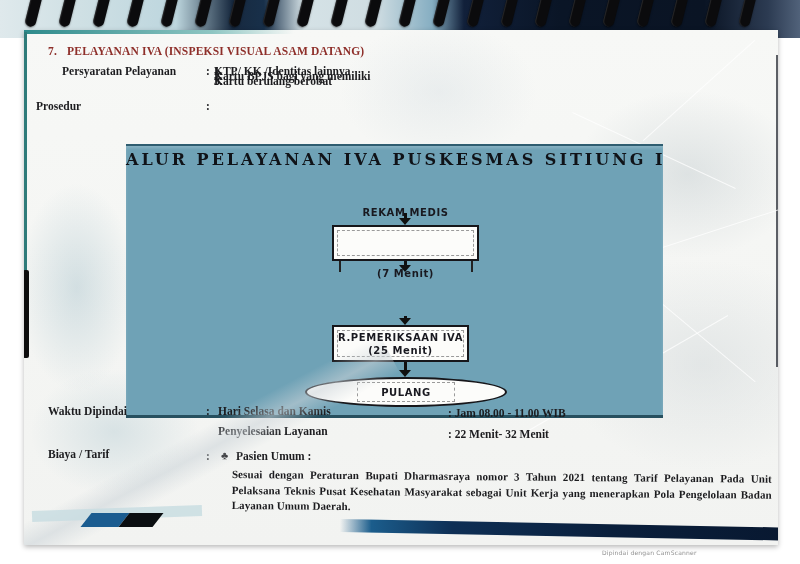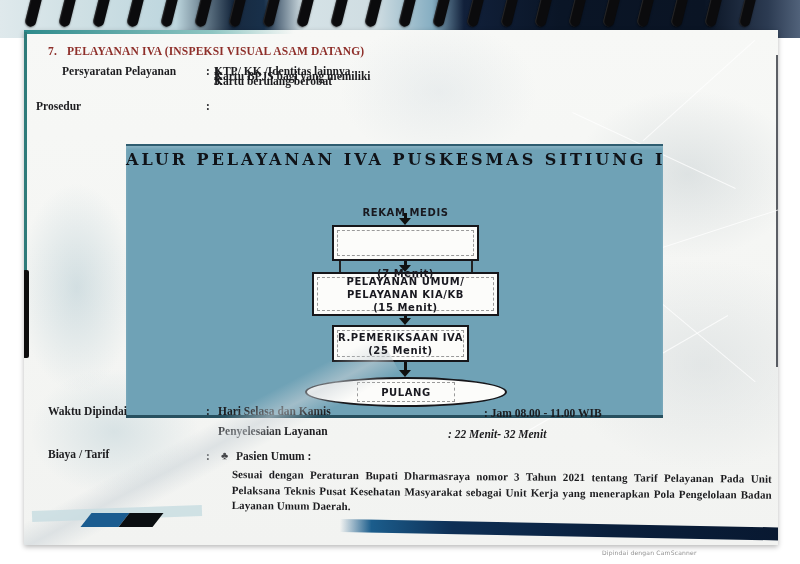--- a/index.html
+++ b/index.html
@@ -80,23 +80,23 @@
   .a1{left:273px;top:67px;height:12px;}
   .a2{left:273px;top:115px;height:11px;}
   .a3{left:273px;top:170px;height:9px;}
   .a4{left:273px;top:216px;height:15px;}
   .side-line{top:115px;width:2px;height:11px;background:#222;}
   .sl-l{left:213px;} .sl-r{left:345px;}
   
   .waktu-label{left:24px;top:375px;}
   .waktu-colon{left:182px;top:375px;}
   .waktu-v1{left:194px;top:375px;}
-  .waktu-time{left:424px;top:377px;margin-left:36px;}
+  .waktu-time{left:424px;top:377px;}
   .waktu-l2{left:194px;top:395px;}
-  .waktu-v2{left:424px;top:398px;font-style:italic;}
+  .waktu-v2{left:424px;top:398px;}
   .biaya-label{left:24px;top:418px;}
   .biaya-colon{left:182px;top:420px;}
   .biaya-bullet{left:197px;top:419px;font-size:11px;color:#1c1c1f;}
   .biaya-patient{left:212px;top:420px;}
   .biaya-par{
     left:208px;top:437px;width:540px;color:#1c1c1f;font-weight:700;font-size:11px;
     line-height:15.5px;text-align:justify;letter-spacing:.1px;
     transform:rotate(.5deg);transform-origin:left top;
   }
   
@@ -192,25 +192,20 @@
       <span>REKAM MEDIS</span>
       <span>(7 Menit)</span>
     </div>
     <div class="side-line sl-l"></div>
     <div class="side-line sl-r"></div>
     <div class="arrow a2">
         <div class="shaft"></div>
         <div class="head"></div>
       </div>
 
-    <div class="node box2">
-      <span>PELAYANAN UMUM/</span>
-      <span>PELAYANAN KIA/KB</span>
-      <span>(15 Menit)</span>
-    </div>
     <div class="arrow a3">
         <div class="shaft"></div>
         <div class="head"></div>
       </div>
 
     <div class="node box3">
       <span>R.PEMERIKSAAN IVA</span>
       <span>(25 Menit)</span>
     </div>
     <div class="arrow a4">

